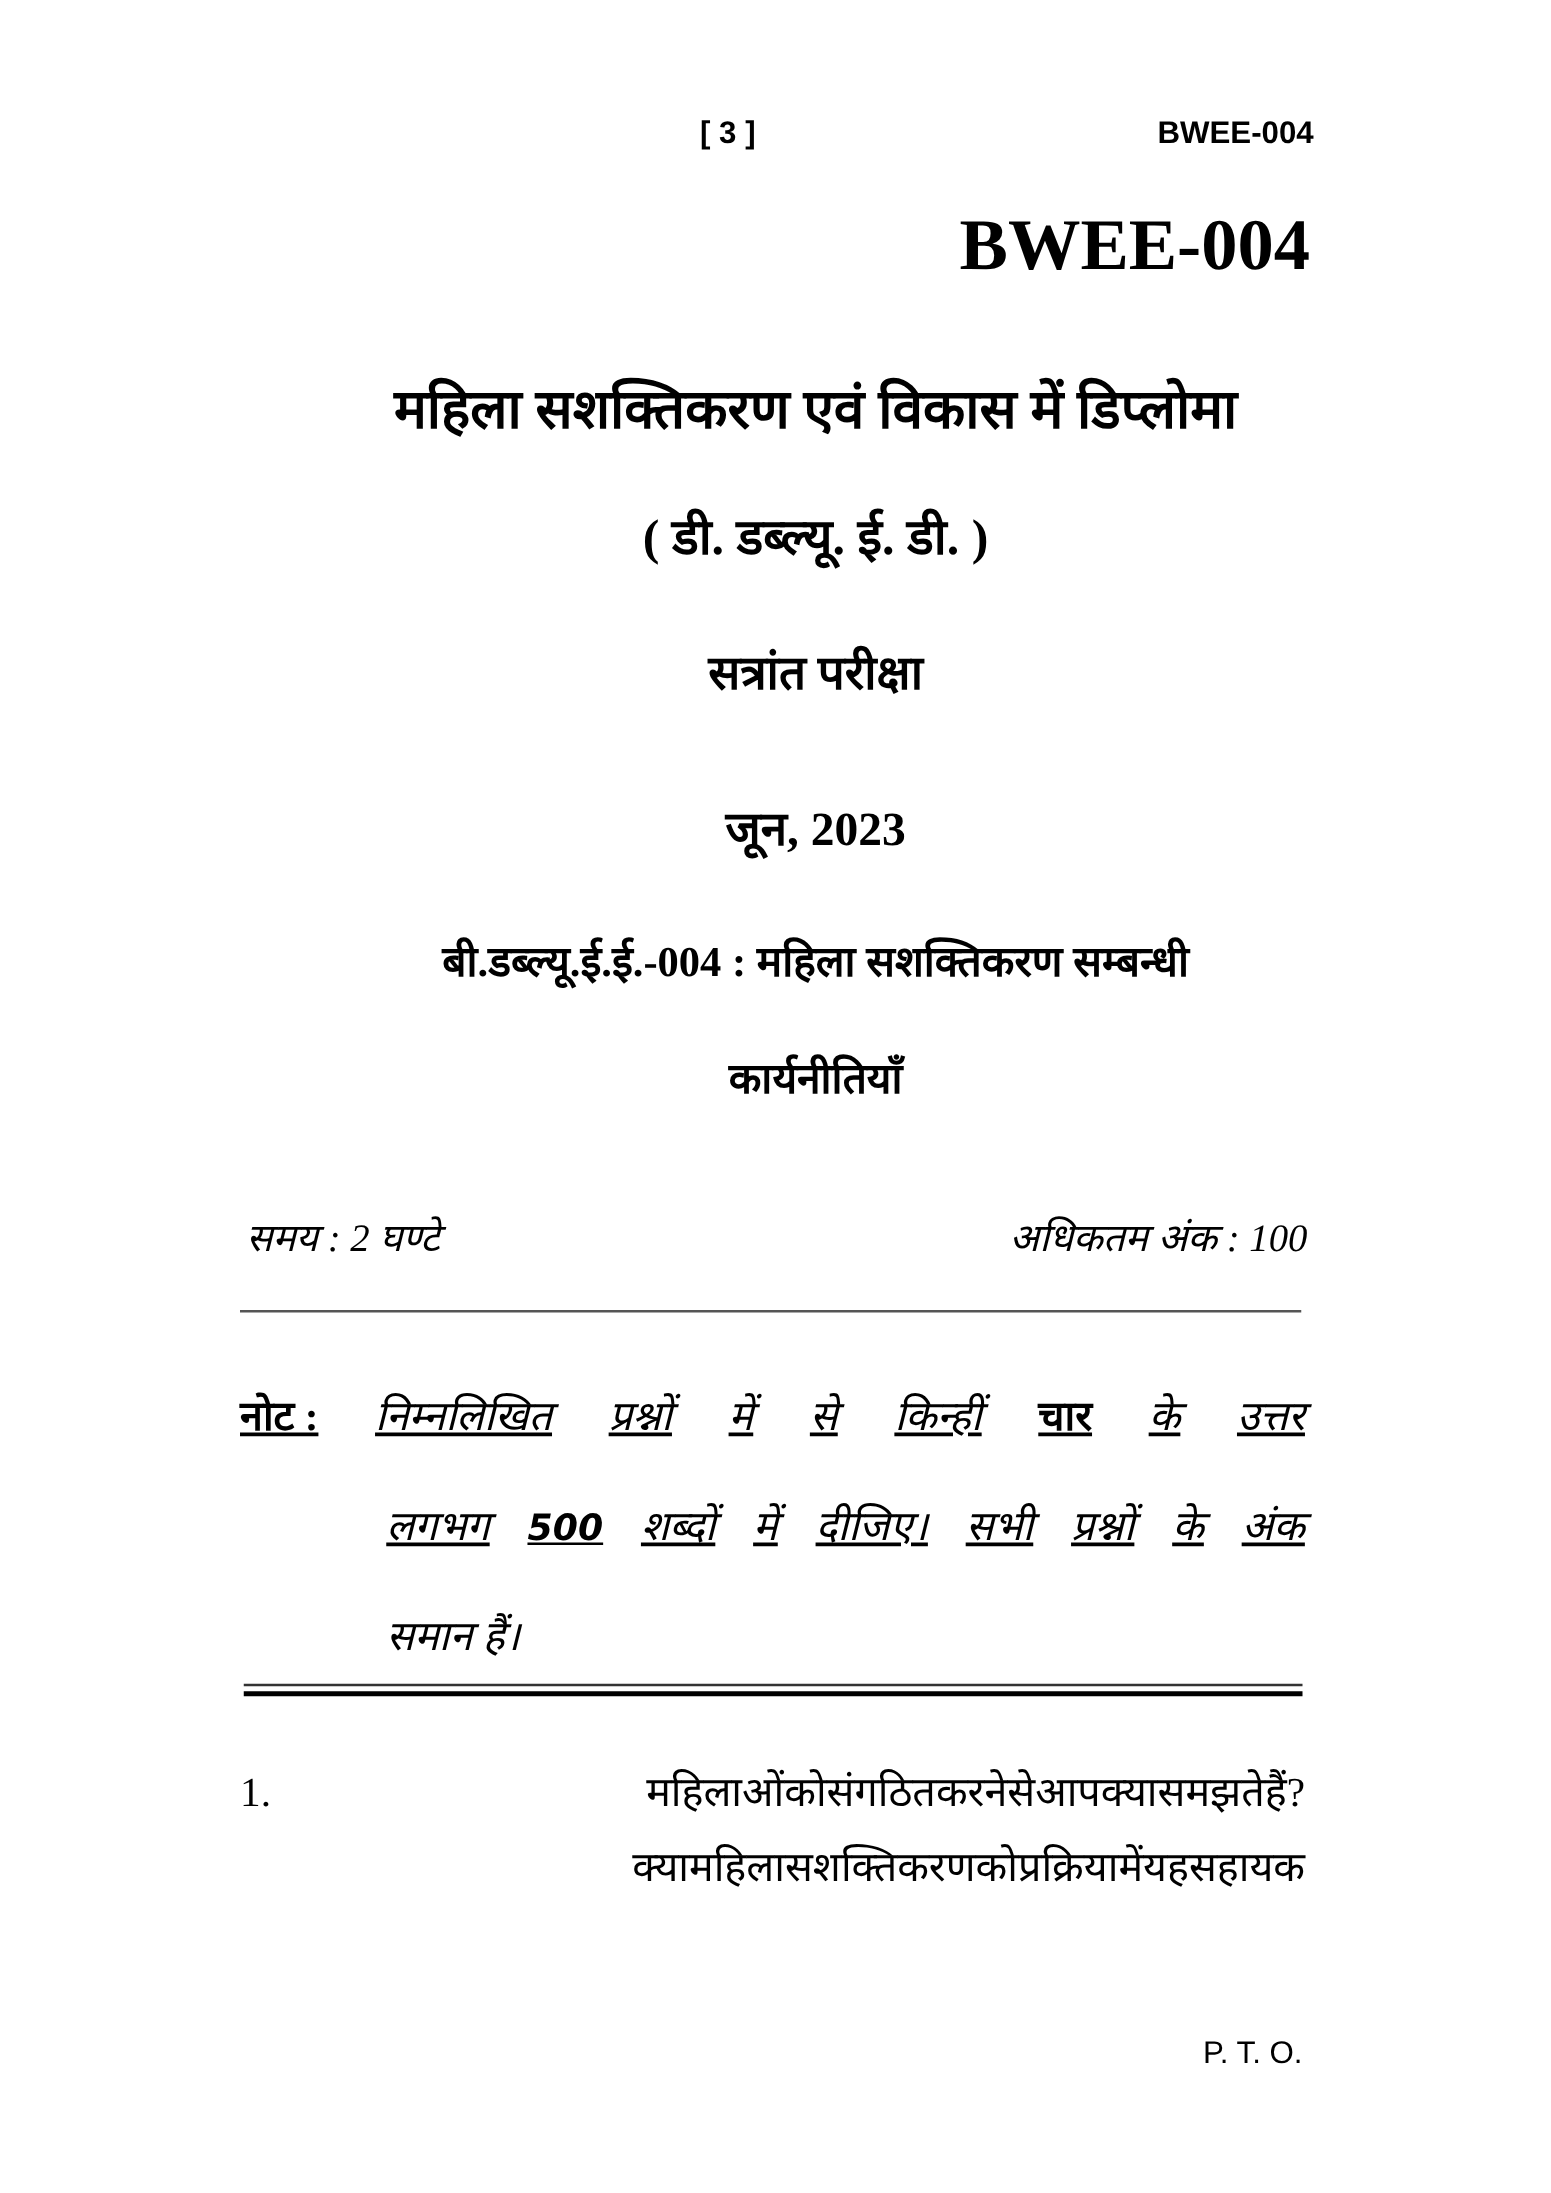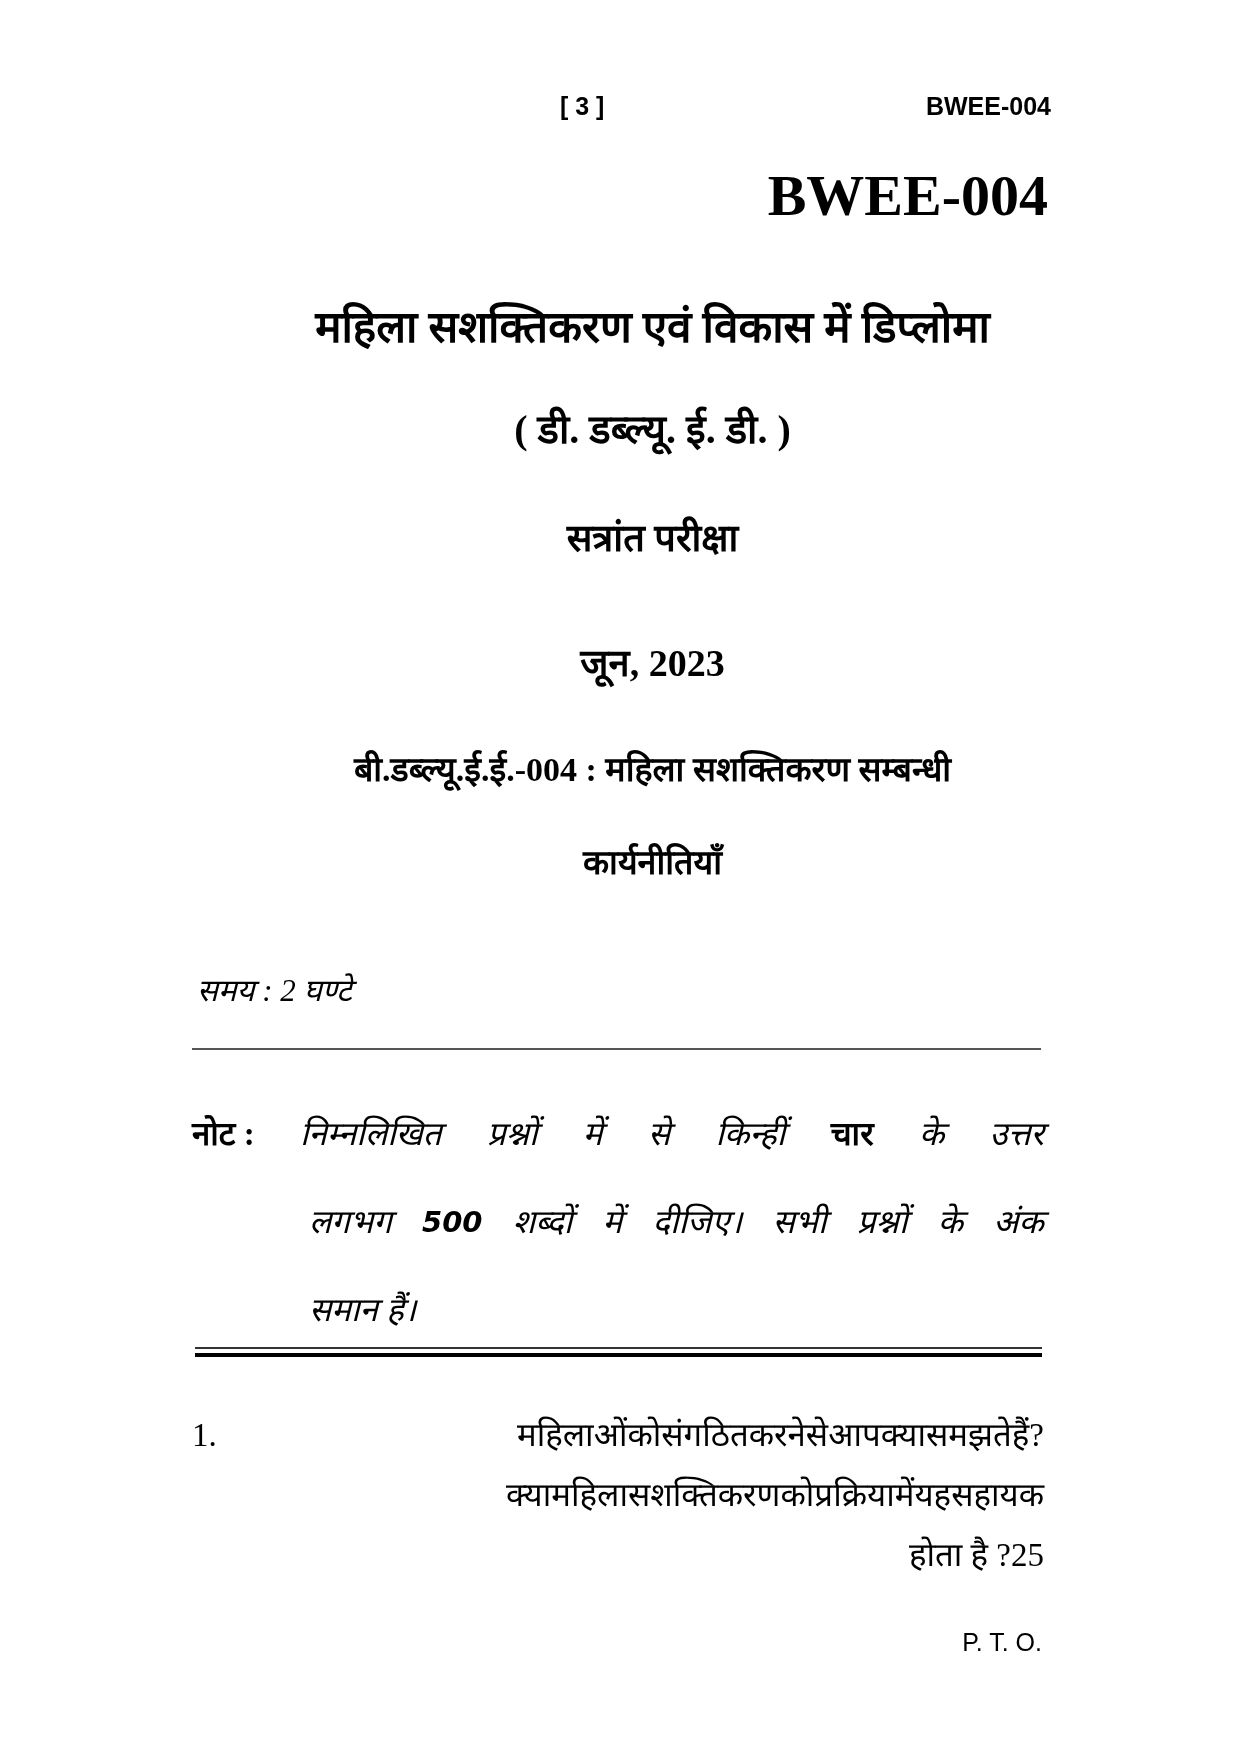--- a/index.html
+++ b/index.html
@@ -54,21 +54,21 @@
       left: 192px; width: 849px; top: 1048px;
       height: 0; border-top: 2px solid #555;
     }
     .note {
       left: 192px; width: 852px; top: 1090px;
       font-size: 33px; line-height: 88px;
     }
     .note-label { font-weight: bold; font-style: normal; }
     .note-text { font-style: italic; }
     .note-line {
-      display: flex; justify-content: space-between;
+      display: flex; justify-content: space-between; text-decoration: underline;
     }
     .note-indent { padding-left: 117px; }
     .bold { font-weight: bold; }
     .rule-double-top {
       left: 195px; width: 847px; top: 1347px;
       border-top: 2px solid #333;
     }
     .rule-double-bottom {
       left: 195px; width: 847px; top: 1353px;
       border-top: 4px solid #000;
@@ -97,20 +97,21 @@
 
 <div class="abs center-line title1">महिला सशक्तिकरण एवं विकास में डिप्लोमा</div>
 <div class="abs center-line title2">( डी. डब्ल्यू. ई. डी. )</div>
 <div class="abs center-line title3">सत्रांत परीक्षा</div>
 <div class="abs center-line title4">जून, 2023</div>
 <div class="abs center-line title5">बी.डब्ल्यू.ई.ई.-004 : महिला सशक्तिकरण सम्बन्धी</div>
 <div class="abs center-line title6">कार्यनीतियाँ</div>
 
 <div class="abs meta-row">
   <span>समय : 2 घण्टे</span>
+  <span>अधिकतम अंक : 100</span>
 </div>
 
 <div class="abs rule-single"></div>
 
 <div class="abs note">
   <div class="note-line">
     <span class="note-label">नोट :</span>
     <span class="note-text">निम्नलिखित</span>
     <span class="note-text">प्रश्नों</span>
     <span class="note-text">में</span>
@@ -158,21 +159,17 @@
       <div class="q-line">
         <span>क्या</span>
         <span>महिला</span>
         <span>सशक्तिकरण</span>
         <span>को</span>
         <span>प्रक्रिया</span>
         <span>में</span>
         <span>यह</span>
         <span>सहायक</span>
       </div>
-      <div class="q-line">
-        <span>होता है ?</span>
-        <span class="marks">25</span>
-      </div>
     </div>
   </div>
 </div>
 
 <div class="abs pto">P. T. O.</div>
 
 </body></html>

